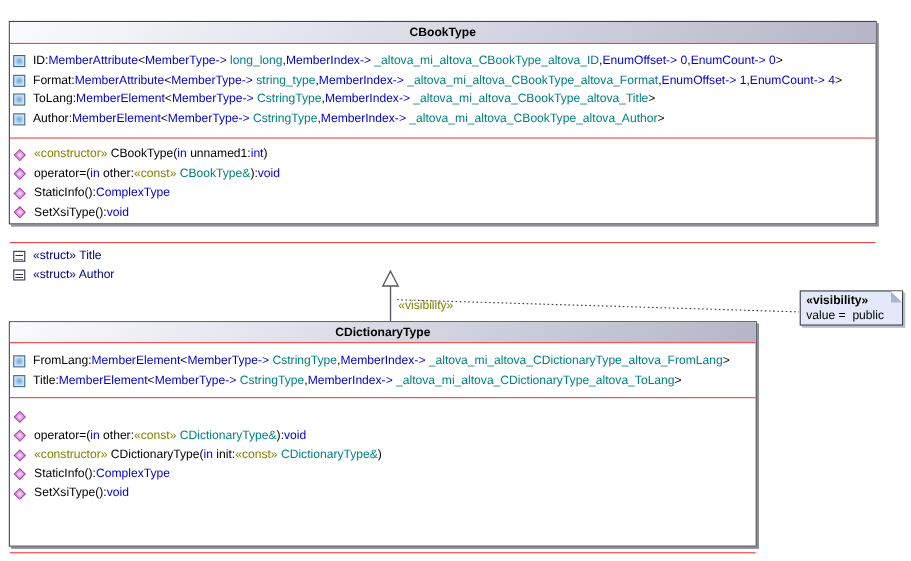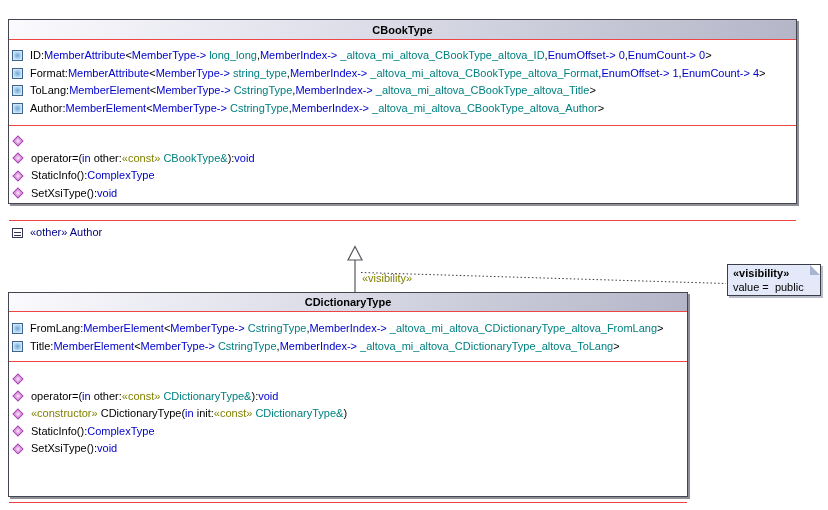--- a/index.html
+++ b/index.html
@@ -83,38 +83,43 @@
           <span class="m-text"><span class="c-k">ToLang:</span><span class="c-b">MemberElement</span><span class="c-k">&lt;</span><span class="c-b">MemberType-&gt;</span><span class="c-t"> CstringType</span><span class="c-k">,</span><span class="c-b">MemberIndex-&gt;</span><span class="c-t"> _altova_mi_altova_CBookType_altova_Title</span><span class="c-k">&gt;</span></span>
         </div>
         <div class="m-row">
           <span class="ic ic-attr"></span>
           <span class="m-text"><span class="c-k">Author:</span><span class="c-b">MemberElement</span><span class="c-k">&lt;</span><span class="c-b">MemberType-&gt;</span><span class="c-t"> CstringType</span><span class="c-k">,</span><span class="c-b">MemberIndex-&gt;</span><span class="c-t"> _altova_mi_altova_CBookType_altova_Author</span><span class="c-k">&gt;</span></span>
         </div>
       </div>
     <div class="comp" style="height:95px;padding-top:6px;">
         <div class="m-row">
           <span class="ic ic-op"></span>
+          <span class="m-text"><span class="c-o">«constructor» </span><span class="c-k">CBookType(</span><span class="c-b">in </span><span class="c-k">unnamed1:</span><span class="c-b">int</span><span class="c-k">)</span></span>
         </div>
         <div class="m-row">
           <span class="ic ic-op"></span>
           <span class="m-text"><span class="c-k">operator=(</span><span class="c-b">in </span><span class="c-k">other:</span><span class="c-o">«const» </span><span class="c-t">CBookType&amp;</span><span class="c-k">):</span><span class="c-b">void</span></span>
         </div>
         <div class="m-row">
           <span class="ic ic-op"></span>
           <span class="m-text u"><span class="c-k">StaticInfo():</span><span class="c-b">ComplexType</span></span>
         </div>
         <div class="m-row">
           <span class="ic ic-op"></span>
           <span class="m-text"><span class="c-k">SetXsiType():</span><span class="c-b">void</span></span>
         </div>
       </div>
     <div class="comp" style="height:37px;padding-top:3px;">
         <div class="m-row">
           <span class="ic ic-struct"></span>
-          <span class="m-text"><span class="c-n">«other» Author</span></span>
+          <span class="m-text"><span class="c-n">«struct» Title</span></span>
+        </div>
+        <div class="m-row">
+          <span class="ic ic-struct"></span>
+          <span class="m-text"><span class="c-n">«struct» Author</span></span>
         </div>
       </div>
   </div>
 
   <div class="class-box" style="left:8px;top:292px;width:680px;height:205px;">
     <div class="cls-hdr" style="height:18px;">CDictionaryType</div>
     <div class="comp" style="height:50px;padding-top:8px;">
         <div class="m-row">
           <span class="ic ic-attr"></span>
           <span class="m-text"><span class="c-k">FromLang:</span><span class="c-b">MemberElement</span><span class="c-k">&lt;</span><span class="c-b">MemberType-&gt;</span><span class="c-t"> CstringType</span><span class="c-k">,</span><span class="c-b">MemberIndex-&gt;</span><span class="c-t"> _altova_mi_altova_CDictionaryType_altova_FromLang</span><span class="c-k">&gt;</span></span>

